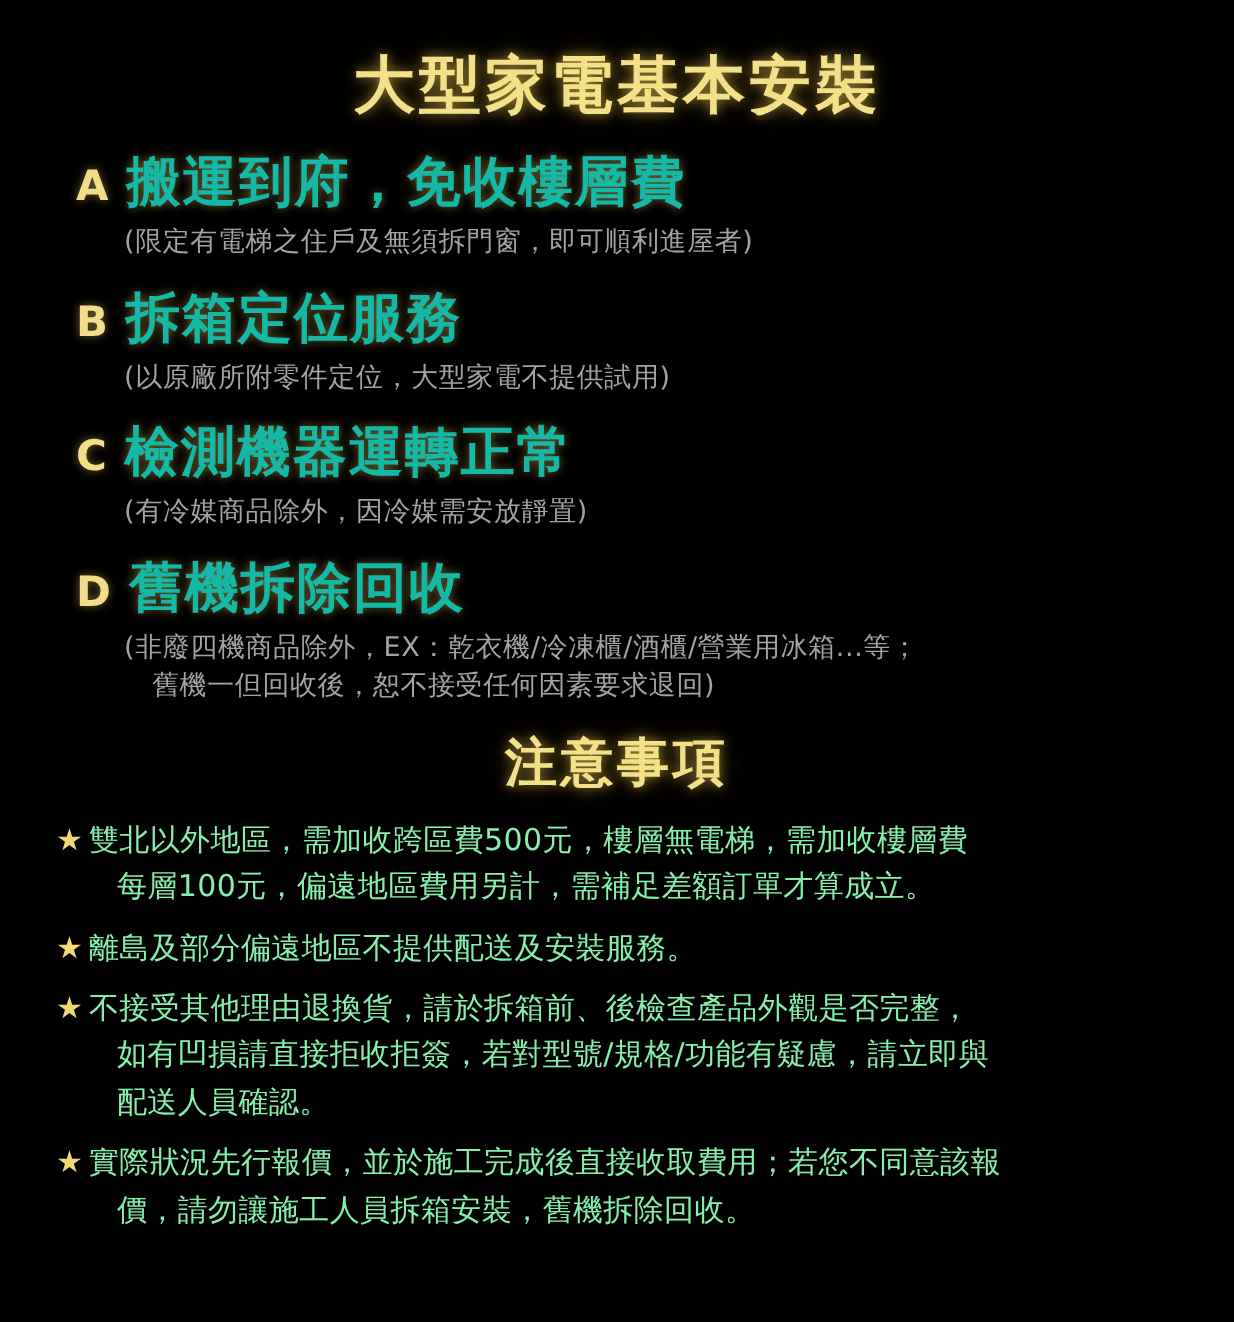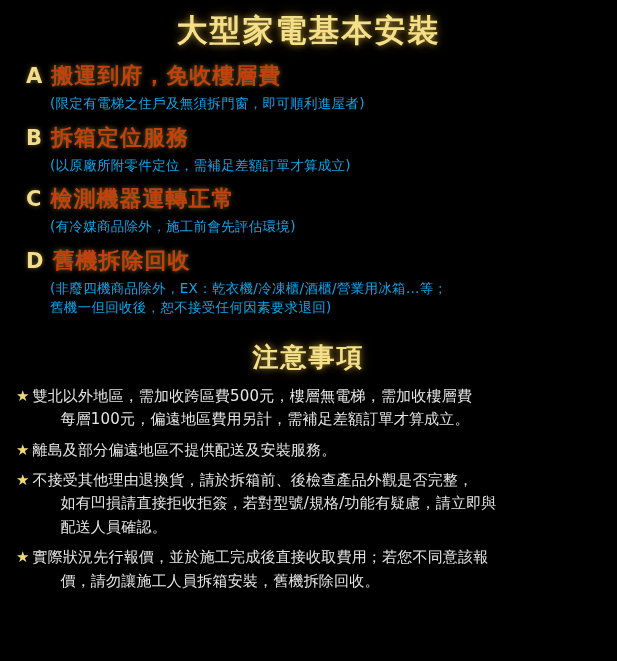--- a/index.html
+++ b/index.html
@@ -12,40 +12,40 @@
     background: #000000;
     font-family: "DejaVu Sans", "Liberation Sans", sans-serif;
     color: #f3e39a;
     overflow: hidden;
   }
   .page {
     position: relative;
     width: 617px;
     height: 661px;
     box-sizing: border-box;
-    padding: 0;
+    padding: 12px;
   }
 
   
   .main-title {
     text-align: center;
     font-size: 31px;
     font-weight: bold;
     letter-spacing: 2px;
     color: #f5e08a;
     padding-top: 10px;
     text-shadow: 0 0 6px rgba(255, 215, 100, 0.55), 0 0 14px rgba(200, 150, 20, 0.35);
   }
   .section-title {
     text-align: center;
     font-size: 26px;
     font-weight: bold;
     letter-spacing: 2px;
     color: #f5e08a;
-    margin-top: 22px;
+    margin-top: 10px;
     text-shadow: 0 0 6px rgba(255, 215, 100, 0.55), 0 0 14px rgba(200, 150, 20, 0.35);
   }
 
   
   .items {
     margin-top: 9px;
     padding-left: 26px;
     padding-right: 14px;
   }
   .item {
@@ -57,36 +57,37 @@
     gap: 9px;
   }
   .item-letter {
     font-size: 21px;
     font-weight: bold;
     color: #f3dd8b;
     min-width: 15px;
     text-shadow: 0 0 5px rgba(255, 215, 100, 0.45);
   }
   .item-heading {
-    font-size: 22px;
-    font-weight: bold;
-    color: #c2410c;
+    font-size: 27px;
+    font-weight: bold;
+    color: #14b8a6;
     letter-spacing: 1px;
     text-shadow: 0 0 5px rgba(255, 215, 100, 0.45);
   }
   .item-note {
     font-size: 13.5px;
-    color: #0ea5e9;
+    color: #a3a3a3;
     margin-left: 24px;
     margin-top: 3px;
     line-height: 1.45;
     letter-spacing: 0.3px;
   }
   .item-note .line2 {
     display: block;
+    margin-left: 14px;
   }
 
   
   .notices {
     margin-top: 10px;
     padding-left: 16px;
     padding-right: 12px;
   }
   .notice {
     display: flex;
@@ -96,29 +97,29 @@
   .star {
     color: #f0d878;
     font-size: 15px;
     line-height: 1.5;
     margin-right: 3px;
     flex: 0 0 auto;
   }
   .notice-text {
     font-size: 15px;
     line-height: 1.56;
-    color: #e5e5e5;
+    color: #86efac;
     letter-spacing: 0.2px;
     text-indent: 0;
   }
   .notice-text span {
     display: block;
   }
   .notice-text span + span {
-    margin-left: 28px;
+    margin-left: 14px;
   }
 </style>
 </head>
 <body>
 
 <div class="page">
 
   <div class="main-title">大型家電基本安裝</div>
 
   <div class="items">
@@ -129,29 +130,29 @@
         <span class="item-heading">搬運到府，免收樓層費</span>
       </div>
       <div class="item-note">(限定有電梯之住戶及無須拆門窗，即可順利進屋者)</div>
     </div>
 
     <div class="item">
       <div class="item-head">
         <span class="item-letter">B</span>
         <span class="item-heading">拆箱定位服務</span>
       </div>
-      <div class="item-note">(以原廠所附零件定位，需補足差額訂單才算成立)</div>
+      <div class="item-note">(以原廠所附零件定位，大型家電不提供試用)</div>
     </div>
 
     <div class="item">
       <div class="item-head">
         <span class="item-letter">C</span>
         <span class="item-heading">檢測機器運轉正常</span>
       </div>
-      <div class="item-note">(有冷媒商品除外，施工前會先評估環境)</div>
+      <div class="item-note">(有冷媒商品除外，因冷媒需安放靜置)</div>
     </div>
 
     <div class="item">
       <div class="item-head">
         <span class="item-letter">D</span>
         <span class="item-heading">舊機拆除回收</span>
       </div>
       <div class="item-note">
         <span>(非廢四機商品除外，EX：乾衣機/冷凍櫃/酒櫃/營業用冰箱...等；</span>
         <span class="line2">舊機一但回收後，恕不接受任何因素要求退回)</span>

